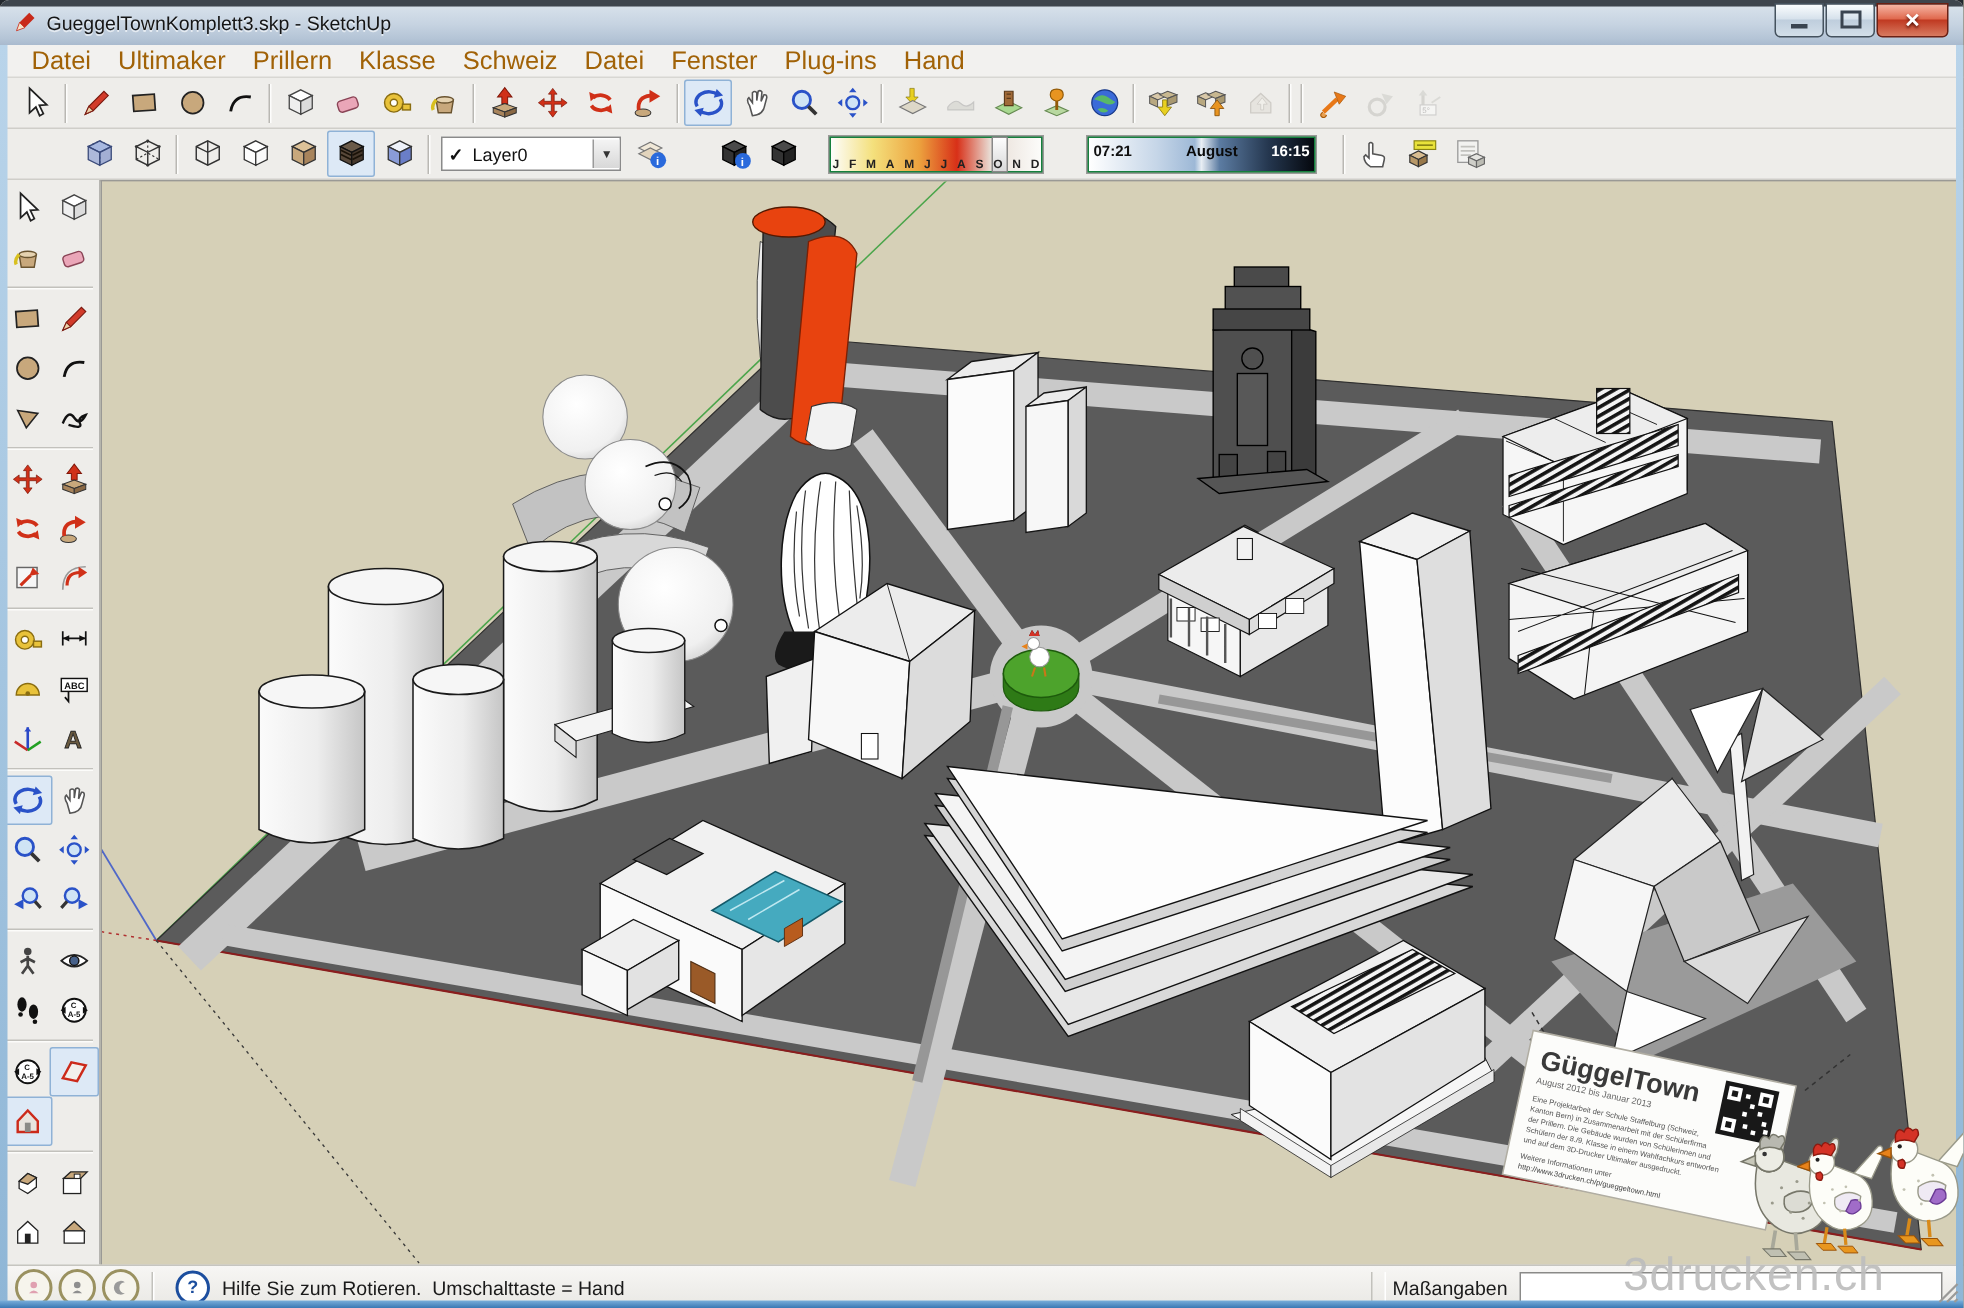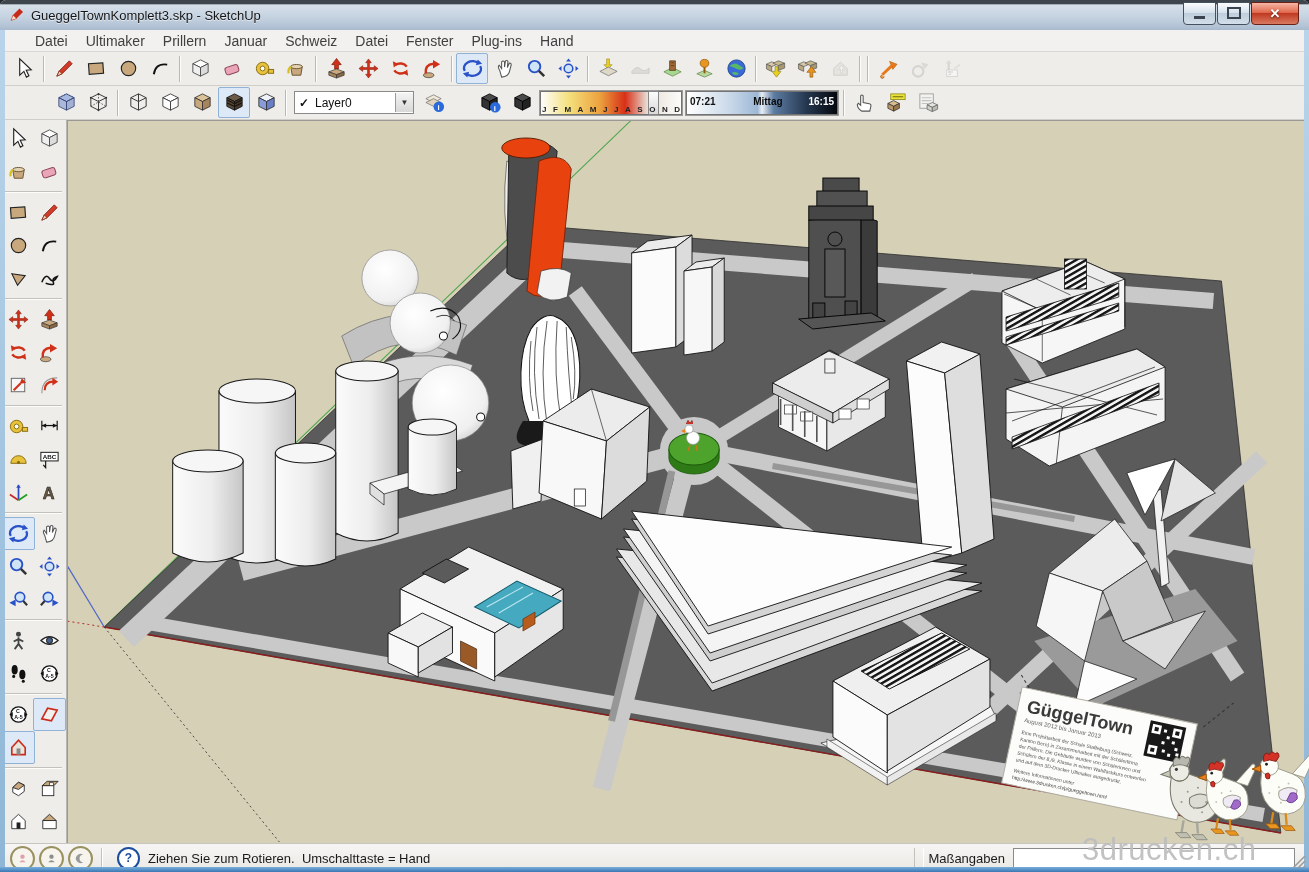--- a/index.html
+++ b/index.html
@@ -14,42 +14,42 @@
   .titlebar .apptitle{margin-left:6px;text-shadow:0 1px 0 rgba(255,255,255,.6)}
   .winbtns{margin-left:auto;margin-right:10px;display:flex;gap:1px;align-items:flex-start;margin-top:-4px}
   .wbtn{width:31px;height:21px;border:1px solid #45525e;border-radius:0 0 4px 4px;
     background:linear-gradient(#fbfdfe,#d7e2ec 45%,#bfcedd 50%,#d3dfe9);display:flex;align-items:center;justify-content:center}
   .wbtn.close{width:46px;background:linear-gradient(#f6b6a5,#e06a4f 45%,#c03a22 50%,#d87a60);border-color:#6a2014}
   .glyph-min{width:11px;height:3px;background:#3a4450;margin-top:8px}
   .glyph-max{width:10px;height:8px;border:2px solid #3a4450;background:transparent}
   .glyph-x{color:#fff;font-weight:bold;font-size:13px;text-shadow:0 1px 2px #5a1408;line-height:1}
   
   .menubar{height:21px;flex:none;display:flex;align-items:center;background:#f2f1ef;border-bottom:1px solid #d8d7d3;
-    font-size:14px;color:#404040;padding-left:26px}
+    font-size:17px;color:#a16207;padding-left:12px}
   .menu-item{padding:2px 9px;border-radius:2px}
   
   .tb{flex:none;display:flex;align-items:center;background:#eeedea;border-bottom:1px solid #cfcec9;padding-left:8px}
   .tb1{height:33px}
   .tb2{height:33px;padding-left:50px}
   .tbtn{width:30px;height:29px;flex:none;display:flex;align-items:center;justify-content:center;
         border:1px solid transparent;border-radius:2px}
   .tbtn.pressed{background:#dde9f6;border-color:#8fb2d6}
   .tbtn.disabled{opacity:.45}
   .sep{width:0;height:26px;border-left:1px solid #b9b8b3;border-right:1px solid #fdfdfc;margin:0 3px;flex:none}
   .ic{width:23px;height:23px;display:block}
   
   .combo{display:flex;align-items:center;height:21px;background:#fff;border:1px solid #8a8a8a;
          width:118px;margin:0 4px;font-size:12px;flex:none}
   .combo .chk{width:18px;text-align:center;font-weight:bold;color:#111}
   .combo .val{flex:1;padding-left:2px;color:#111}
   .combo .drop{width:17px;height:19px;background:linear-gradient(#f4f4f4,#d8d8d8);border-left:1px solid #9a9a9a;
          display:flex;align-items:center;justify-content:center;font-size:8px;color:#333}
   
   .shadow-group{display:flex;align-items:center;margin-left:24px}
-  .slider{position:relative;height:24px;border:1px solid #9a9a98;background:#737373;flex:none;margin:0 1px}
+  .slider{position:relative;height:24px;border:1px solid #9a9a98;background:#15803d;flex:none;margin:0 14px}
   .slider .bar{position:absolute;inset:1px}
   .date-slider{width:142px}
   .date-slider .bar{background:linear-gradient(90deg,#fdfdfc 0%,#f4e07c 20%,#eca23e 42%,#d83018 60%,#e8ded6 76%,#fcfcfa 100%)}
   .months{position:absolute;left:2px;right:2px;bottom:1px;display:flex;justify-content:space-between;
           font-size:8px;font-weight:bold;color:#222}
   .thumb{position:absolute;top:0;width:9px;height:22px;background:linear-gradient(#fdfdfd,#d9d9d9);
          border:1px solid #888;border-radius:1px}
   .time-slider{width:152px}
   .time-slider .bar{background:linear-gradient(90deg,#ffffff 0%,#c6d6e8 30%,#9db8d6 47%,#e8eef4 50%,#5c7ca2 58%,#24364e 80%,#05080e 100%)}
   .tlabel{position:absolute;top:5px;font-size:10px;font-weight:bold}
@@ -447,21 +447,21 @@
       <div class="wbtn close">
           <span class="glyph-x">✕</span>
         </div>
     </div>
   </div>
 
   <div class="menubar">
     <span class="menu-item">Datei</span>
     <span class="menu-item">Ultimaker</span>
     <span class="menu-item">Prillern</span>
-    <span class="menu-item">Januar</span>
+    <span class="menu-item">Klasse</span>
     <span class="menu-item">Schweiz</span>
     <span class="menu-item">Datei</span>
     <span class="menu-item">Fenster</span>
     <span class="menu-item">Plug-ins</span>
     <span class="menu-item">Hand</span>
   </div>
 
   <div class="tb tb1">
     <div class="tbtn">
         <svg class="ic">
@@ -686,21 +686,21 @@
             <span>A</span>
             <span>S</span>
             <span>O</span>
             <span>N</span>
             <span>D</span>
         </div>
       </div>
       <div class="slider time-slider">
         <div class="bar"></div>
         <span class="tlabel t-start">07:21</span>
-        <span class="tlabel t-noon">Mittag</span>
+        <span class="tlabel t-noon">August</span>
         <span class="tlabel t-end">16:15</span>
       </div>
     </div>
     <div class="sep"></div>
     <div class="tbtn">
         <svg class="ic">
           <use href="#i-interact"></use>
         </svg>
       </div>
     <div class="tbtn">
@@ -1232,21 +1232,21 @@
           <path d="M2.5 10 q3.5 -4 7 0 Z" fill="#8e8e8e"></path>
         </svg>
       </div>
     <div class="stcirc">
         <svg width="11" height="11" viewBox="0 0 12 12">
           <path d="M9 2 A5 5 0 1 0 9 10 A4 4 0 1 1 9 2 Z" fill="#9a9a9a"></path>
         </svg>
       </div>
     <div class="st-sep"></div>
     <div class="helpcirc">?</div>
-    <span class="hint">Ziehen Sie zum Rotieren.  Umschalttaste = Hand</span>
+    <span class="hint">Hilfe Sie zum Rotieren.  Umschalttaste = Hand</span>
     <div class="st-sep measure-label" style="margin-left:auto"></div>
     <span style="padding-right:8px">Maßangaben</span>
     <input class="measure-box" value="" style="">
     <svg class="grip" width="14" height="14">
         <path d="M13 1 L1 13 M13 6 L6 13 M13 11 L11 13" stroke="#9a9a98" stroke-width="1.5"></path>
       </svg>
   </div>
 
 </div>
 

